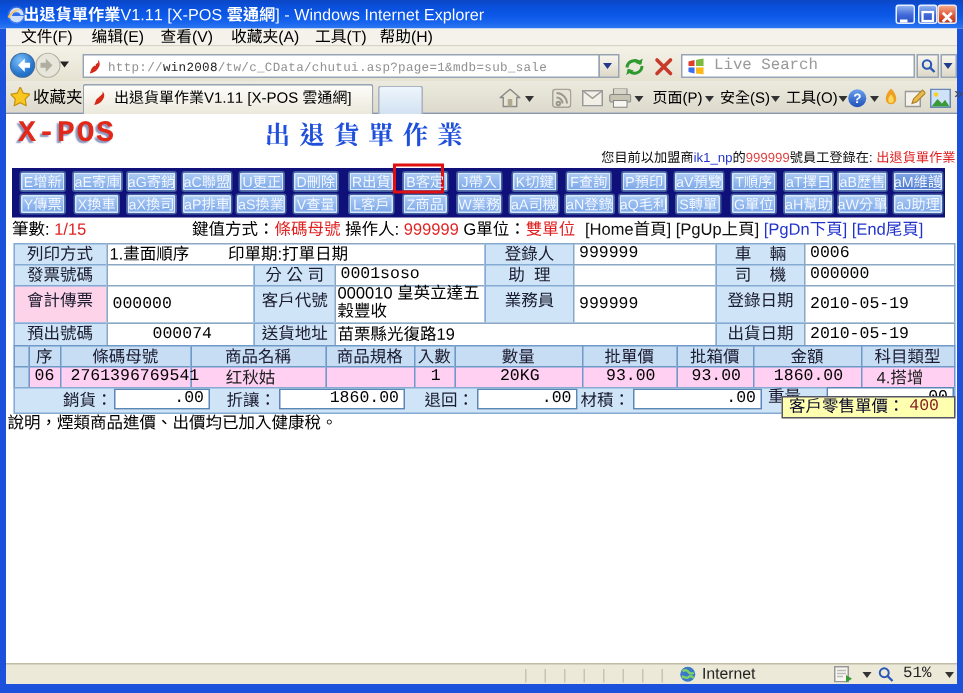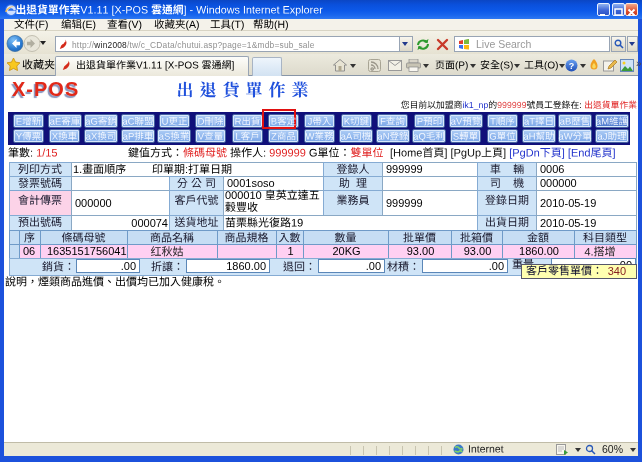--- a/index.html
+++ b/index.html
@@ -1,18 +1,18 @@
 <!DOCTYPE html>
 <html><head><meta charset="utf-8"><style>
 *{margin:0;padding:0;box-sizing:border-box}
 html,body{width:642px;height:462px;overflow:hidden}
 body{font-family:"Liberation Sans",sans-serif;position:relative;background:#fff}
 .a{position:absolute}
 .C{position:absolute}
-.t{position:absolute;font-family:Liberation Sans, sans-serif;white-space:nowrap;z-index:6;padding-left:2px}
+.t{position:absolute;font-family:Liberation Mono, monospace;white-space:nowrap;z-index:6;padding-left:2px}
 .lbl{background:#cfe4f7;border:1px solid #85abd3}
 .lblp{background:#fcd3e8;border:1px solid #7fa7d2}
 .inp{background:#fff;border:1px solid #8aa8c4}
 .hdr{background:#c6ddf4;border:1px solid #6f9ac8}
 .pnk{background:#ffd0f2;border:1px solid #6f9ac8}
 .sinp{background:#fff;border:1px solid #5b87b8}
 .btn{position:absolute;background:linear-gradient(#aecdf5,#7aa6e8);border:1px solid #44619f;box-shadow:inset 0 0 0 1px #d8e8fc;border-radius:2px}
 .btn.dark{background:linear-gradient(#84a8e6,#4a77cc)}
 .dd{position:absolute;width:0;height:0;border-left:3px solid transparent;border-right:3px solid transparent;border-top:4px solid #333}
 svg.ov{position:absolute;left:0;top:0;z-index:7;pointer-events:none}
@@ -263,43 +263,43 @@
   </svg>
 <div class="dd" style="left:630px;top:448px;z-index:6"></div>
 <div class="dd" style="left:575px;top:448px;z-index:6"></div>
 <svg class="a" style="left:556px;top:444px;z-index:6" width="13" height="11" viewBox="0 0 13 11">
     <rect x=".5" y=".5" width="9" height="10" fill="#f8f6ee" stroke="#999"></rect>
     <path d="M2 3h6M2 5h6M2 7h4" stroke="#bbb"></path>
     <path d="M8 6l4 2.5-4 2.5z" fill="#3a9a3a"></path>
   </svg>
 <div class="t" style="left:70px;top:39px;width:320px;height:12px;line-height:12px;font-size:8.4px;color:#000;text-align:left;letter-spacing:0.2px"><span style="color:#909090">http://</span><span style="color:#222">win2008</span><span style="color:#909090">/tw/c_CData/chutui.asp?page=1&amp;mdb=sub_sale</span></div>
 <div class="t" style="left:474px;top:38px;width:100px;height:13px;line-height:13px;font-size:10.5px;color:#999;text-align:left;">Live Search</div>
-<div class="t" style="left:600px;top:443px;width:40px;height:12px;line-height:12px;font-size:10.5px;color:#222;text-align:left;">60%</div>
+<div class="t" style="left:600px;top:443px;width:40px;height:12px;line-height:12px;font-size:10.5px;color:#222;text-align:left;">51%</div>
 <div class="t" style="left:384px;top:162px;width:92px;height:15px;line-height:15px;font-size:11px;color:#000;text-align:left;">999999</div>
 <div class="t" style="left:538px;top:162px;width:96px;height:15px;line-height:15px;font-size:11px;color:#000;text-align:left;">0006</div>
 <div class="t" style="left:225px;top:176px;width:97px;height:15px;line-height:15px;font-size:11px;color:#000;text-align:left;">0001soso</div>
 <div class="t" style="left:538px;top:176px;width:96px;height:15px;line-height:15px;font-size:11px;color:#000;text-align:left;">000000</div>
 <div class="t" style="left:73px;top:190px;width:95px;height:26px;line-height:26px;font-size:11px;color:#000;text-align:left;">000000</div>
 <div class="t" style="left:384px;top:190px;width:92px;height:26px;line-height:26px;font-size:11px;color:#000;text-align:left;">999999</div>
 <div class="t" style="left:538px;top:190px;width:96px;height:26px;line-height:26px;font-size:11px;color:#000;text-align:left;">2010-05-19</div>
-<div class="t" style="left:73px;top:215px;width:95px;height:16px;line-height:16px;font-size:11px;color:#000;text-align:right;">000074</div>
+<div class="t" style="left:73px;top:215px;width:95px;height:16px;line-height:16px;font-size:11px;color:#000;text-align:center;">000074</div>
 <div class="t" style="left:538px;top:215px;width:96px;height:16px;line-height:16px;font-size:11px;color:#000;text-align:left;">2010-05-19</div>
 <div class="t" style="left:21px;top:244px;width:20px;height:15px;line-height:15px;font-size:11px;color:#000;text-align:left;">06</div>
-<div class="t" style="left:45px;top:244px;width:85px;height:15px;line-height:15px;font-size:11px;color:#000;text-align:left;">1635151756041</div>
+<div class="t" style="left:45px;top:244px;width:85px;height:15px;line-height:15px;font-size:11px;color:#000;text-align:left;">2761396769541</div>
 <div class="t" style="left:276px;top:244px;width:27px;height:15px;line-height:15px;font-size:11px;color:#000;text-align:center;">1</div>
 <div class="t" style="left:303px;top:244px;width:85px;height:15px;line-height:15px;font-size:11px;color:#000;text-align:center;">20KG</div>
 <div class="t" style="left:388px;top:244px;width:63px;height:15px;line-height:15px;font-size:11px;color:#000;text-align:center;">93.00</div>
 <div class="t" style="left:451px;top:244px;width:51px;height:15px;line-height:15px;font-size:11px;color:#000;text-align:center;">93.00</div>
 <div class="t" style="left:502px;top:244px;width:72px;height:15px;line-height:15px;font-size:11px;color:#000;text-align:center;">1860.00</div>
 <div class="t" style="left:76px;top:259px;width:60px;height:15px;line-height:15px;font-size:11px;color:#000;text-align:right;">.00</div>
 <div class="t" style="left:186px;top:259px;width:80px;height:15px;line-height:15px;font-size:11px;color:#000;text-align:right;">1860.00</div>
 <div class="t" style="left:318px;top:259px;width:63px;height:15px;line-height:15px;font-size:11px;color:#000;text-align:right;">.00</div>
 <div class="t" style="left:422px;top:259px;width:82px;height:15px;line-height:15px;font-size:11px;color:#000;text-align:right;">.00</div>
 <div class="t" style="left:551px;top:259px;width:81px;height:13px;line-height:13px;font-size:11px;color:#000;text-align:right;">.00</div>
-<div class="t" style="left:560px;top:264px;width:66px;height:14px;line-height:14px;font-size:11px;color:#882222;text-align:right;z-index:9">340</div>
+<div class="t" style="left:560px;top:264px;width:66px;height:14px;line-height:14px;font-size:11px;color:#882222;text-align:right;z-index:9">400</div>
 <svg class="ov" width="642" height="462">
     <defs>
       <path id="g0" transform="scale(0.000488281,-0.000488281)" d="M168 0V1409H1237V1253H359V801H1177V647H359V156H1278V0Z"></path>
       <path id="g1" transform="scale(0.001,-0.001)" d="M466 596C496 551 524 491 534 452L580 471C570 510 540 569 509 612ZM769 612C752 569 717 505 691 466L730 449C757 486 791 543 820 592ZM41 129 65 55C146 87 248 127 345 166L332 234L231 196V526H332V596H231V828H161V596H53V526H161V171ZM442 811C469 775 499 726 512 695L579 727C564 757 534 804 505 838ZM373 695V363H907V695H770C797 730 827 774 854 815L776 842C758 798 721 736 693 695ZM435 641H611V417H435ZM669 641H842V417H669ZM494 103H789V29H494ZM494 159V243H789V159ZM425 300V-77H494V-29H789V-77H860V300Z"></path>
       <path id="g2" transform="scale(0.001,-0.001)" d="M126 651C145 607 160 548 165 511L229 528C224 565 207 622 187 665ZM370 200C401 150 436 81 452 37L506 68C490 111 454 177 422 227ZM140 221C118 155 84 86 44 38C60 30 86 12 97 2C135 53 176 131 200 204ZM568 744V397C568 264 560 91 475 -30C491 -38 521 -61 533 -75C625 56 638 253 638 397V432H775V-75H848V432H959V502H638V694C744 710 859 736 942 767L881 822C809 792 680 762 568 744ZM214 827C229 799 245 765 257 735H61V672H503V735H343C331 769 308 812 289 846ZM377 667C365 621 342 553 323 507H46V443H251V339H50V273H251V-76H324V273H507V339H324V443H519V507H391C410 549 429 603 447 652Z"></path>
       <path id="g3" transform="scale(0.000488281,-0.000488281)" d="M414 -20Q251 -20 169 66Q87 152 87 302Q87 470 198 560Q308 650 554 656L797 660V719Q797 851 741 908Q685 965 565 965Q444 965 389 924Q334 883 323 793L135 810Q181 1102 569 1102Q773 1102 876 1008Q979 915 979 738V272Q979 192 1000 152Q1021 111 1080 111Q1106 111 1139 118V6Q1071 -10 1000 -10Q900 -10 854 42Q809 95 803 207H797Q728 83 636 32Q545 -20 414 -20ZM455 115Q554 115 631 160Q708 205 752 284Q797 362 797 445V534L600 530Q473 528 408 504Q342 480 307 430Q272 380 272 299Q272 211 320 163Q367 115 455 115Z"></path>
       <path id="g4" transform="scale(0.001,-0.001)" d="M447 830C457 809 466 783 472 760H74V583H144V694H854V583H927V760H553C546 787 534 821 520 846ZM57 373V306H727V6C727 -7 723 -11 706 -12C690 -13 635 -13 573 -11C583 -31 594 -59 597 -79C676 -79 728 -80 760 -69C792 -58 801 -38 801 5V306H944V373H791L823 419C750 458 617 506 506 535L514 552H818V614H533C537 632 540 650 543 670H472C470 650 466 631 462 614H183V552H437C396 483 314 444 146 422C157 411 171 389 177 373ZM472 486C577 456 696 411 769 373H222C348 396 425 432 472 486ZM249 185H514V83H249ZM178 244V-28H249V24H584V244Z"></path>
       <path id="g5" transform="scale(0.001,-0.001)" d="M283 477V173H536V103H202V40H536V-75H607V40H956V103H607V173H871V477H607V542H923V602H607V664H536V602H245V542H536V477ZM350 302H536V225H350ZM607 302H801V225H607ZM350 426H536V351H350ZM607 426H801V351H607ZM471 819C485 799 500 775 512 752H118V438C118 295 111 99 31 -39C48 -47 79 -68 92 -81C177 65 190 284 190 438V687H948V752H596C582 781 561 815 541 841Z"></path>
       <path id="g6" transform="scale(0.000488281,-0.000488281)" d="M103 711Q103 1054 287 1242Q471 1430 804 1430Q1038 1430 1184 1351Q1330 1272 1409 1098L1227 1044Q1167 1164 1062 1219Q956 1274 799 1274Q555 1274 426 1126Q297 979 297 711Q297 444 434 290Q571 135 813 135Q951 135 1070 177Q1190 219 1264 291V545H843V705H1440V219Q1328 105 1166 42Q1003 -20 813 -20Q592 -20 432 68Q272 156 188 322Q103 487 103 711Z"></path>
       <path id="g7" transform="scale(0.001,-0.001)" d="M878 812C853 754 808 673 773 622L836 595C871 645 913 718 947 785ZM437 778C478 720 519 641 535 590L599 623C583 674 540 750 497 807ZM550 371C630 354 731 318 784 290L814 345C760 373 658 404 579 419ZM59 281C75 222 93 145 99 94L155 110C147 159 129 235 112 294ZM350 306C340 252 318 172 300 122L349 106C367 153 390 227 410 288ZM532 185 557 120C640 139 743 165 844 191V15C844 1 840 -3 825 -4C809 -5 757 -5 700 -3C710 -23 720 -54 723 -74C799 -74 848 -74 877 -61C907 -49 916 -27 916 14V555H724V840H652V555H461V278C461 178 457 52 405 -40C421 -48 451 -71 462 -83C522 17 531 166 531 277V488H844V254C728 227 612 200 532 185ZM222 841C179 745 105 652 29 593C42 575 61 535 67 520C81 532 96 546 110 560V522H204V412H49V347H204V54L38 23L56 -45C153 -24 283 7 409 35L405 92L270 66V347H399V412H270V522H364V586H134C172 627 207 674 238 724C294 674 358 615 392 577L434 634C398 671 329 732 271 781L289 818Z"></path>

